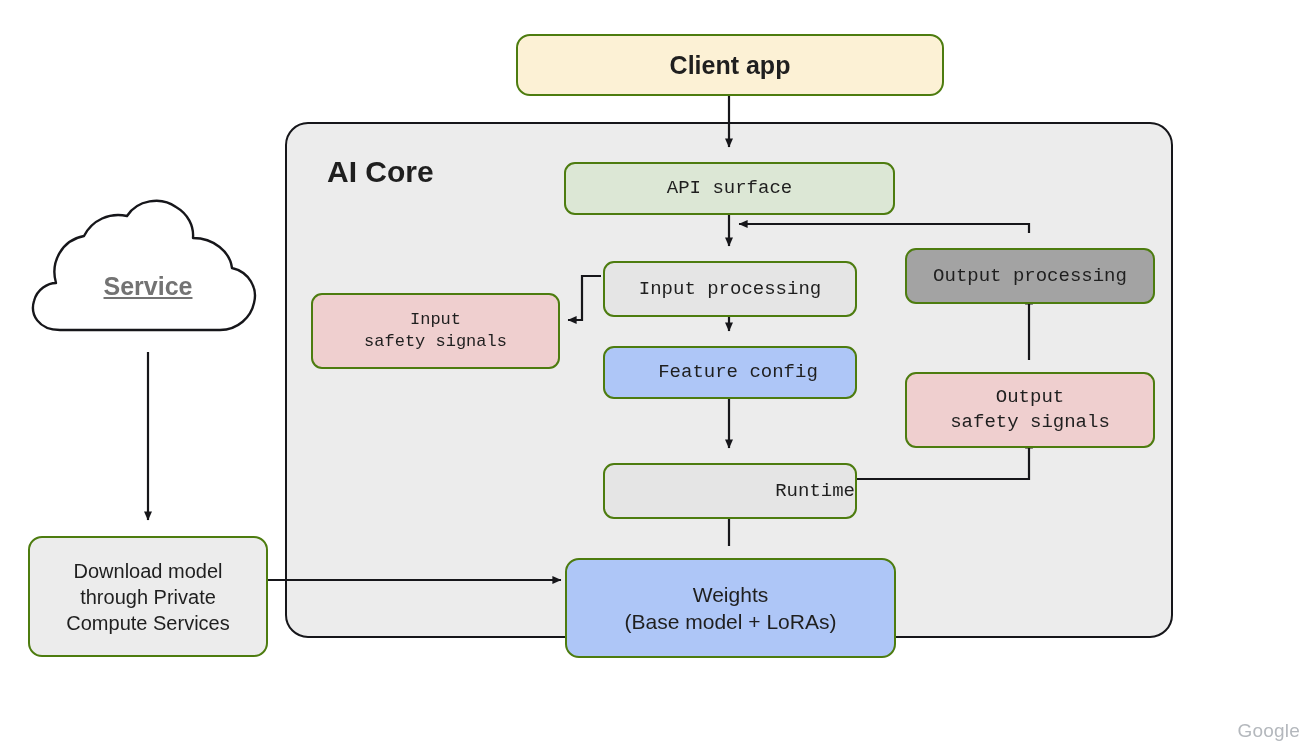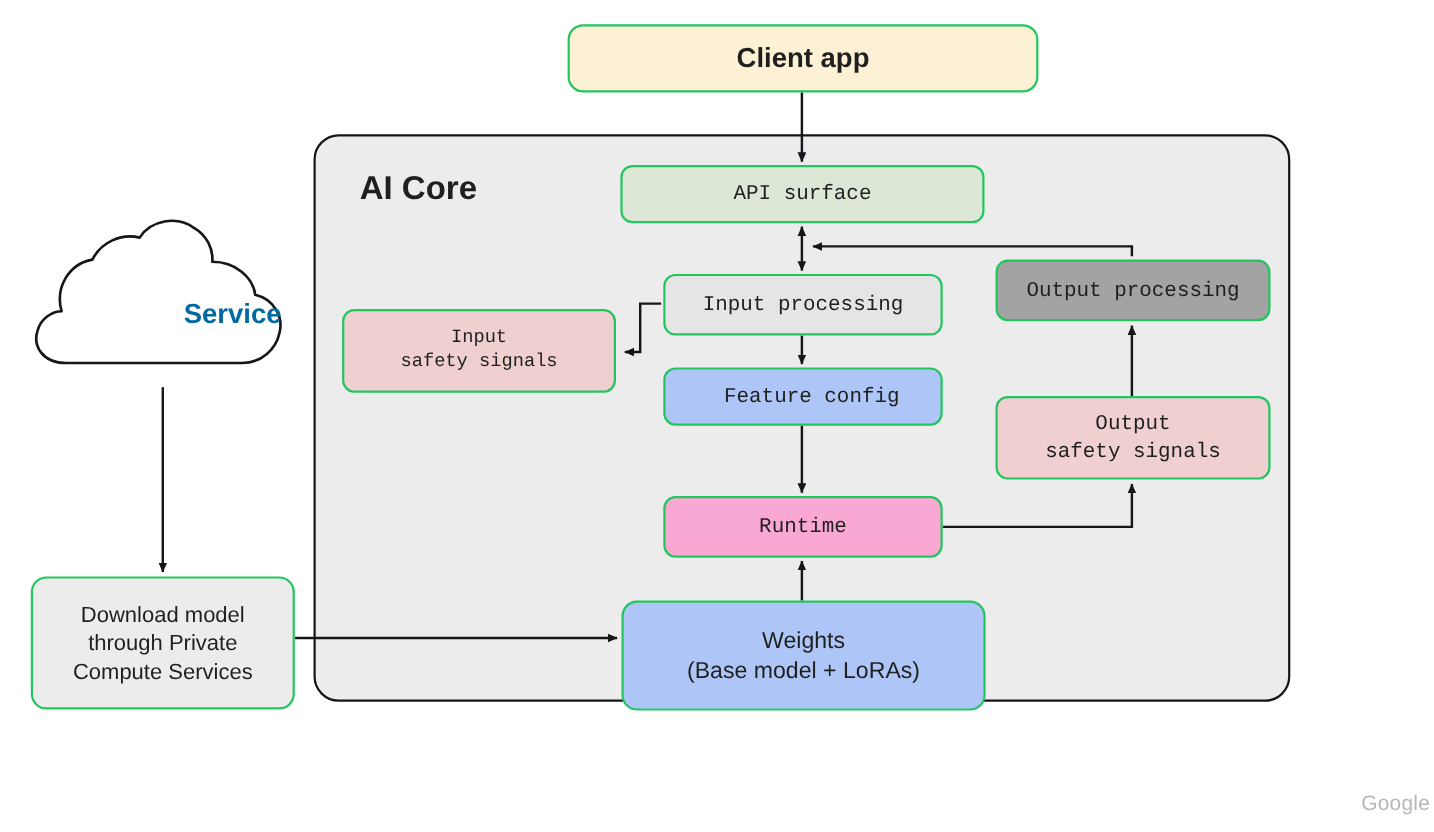--- a/index.html
+++ b/index.html
@@ -16,45 +16,47 @@
   }
   #diagram {
     position: absolute;
     top: 0; left: 0;
     width: 1304px;
     height: 756px;
   }
   .box {
     position: absolute;
     box-sizing: border-box;
-    border: 2px solid #22c55e;
+    border: 2px solid #4d7c0f;
     display: flex;
     align-items: center;
     justify-content: center;
     text-align: center;
     color: #1f1f1f;
     line-height: 1.3;
     white-space: pre-line;
+    margin-top: 12px;
   }
   .box.r-lg  { border-radius: 14px; }
   .box.r-md  { border-radius: 11px; font-family: Liberation Mono, monospace; }
   .container-title {
     position: absolute;
     color: #1f1f1f;
     font-weight: 700;
   }
   .cloud-wrap {
     position: absolute;
   }
   .cloud-label {
     position: absolute;
     width: 100%;
-    text-align: right;
+    text-align: center;
     font-weight: 700;
-    color: #0369a1;
+    color: #737373;
+    text-decoration: underline;
   }
   .watermark {
     position: absolute;
     color: #b4b8bd;
     font-size: 19px;
     letter-spacing: 0.2px;
   }
 </style>
 </head>
 <body>
@@ -128,21 +130,21 @@
 
   <div class="box r-md" style="left:311px; top:281px; width:249px; height:76px; background:#EFCFCF; font-size:17px;">
     <span>Input
 safety signals</span>
   </div>
 
   <div class="box r-md" style="left:603px; top:334px; width:254px; height:53px; background:#AEC6F7; font-size:19px;padding-left:16px;">
     <span>Feature config</span>
   </div>
 
-  <div class="box r-md" style="left:603px; top:451px; width:254px; height:56px; background:#f9a8d4; font-size:19px;">
+  <div class="box r-md" style="left:603px; top:451px; width:254px; height:56px; background:#e5e5e5; font-size:19px;justify-content:flex-end;">
     <span>Runtime</span>
   </div>
 
   <div class="box r-lg" style="left:565px; top:546px; width:331px; height:100px; background:#AEC6F7; font-size:21px;">
     <span>Weights
 (Base model + LoRAs)</span>
   </div>
 
   <div class="box r-md" style="left:905px; top:236px; width:250px; height:56px; background:#a3a3a3; font-size:19px;">
     <span>Output processing</span>

